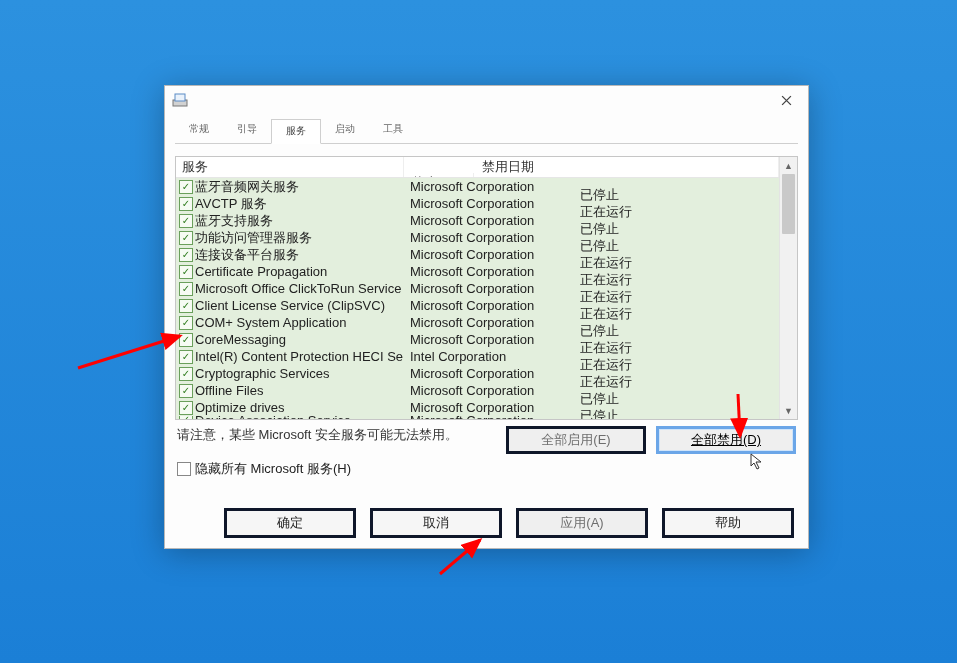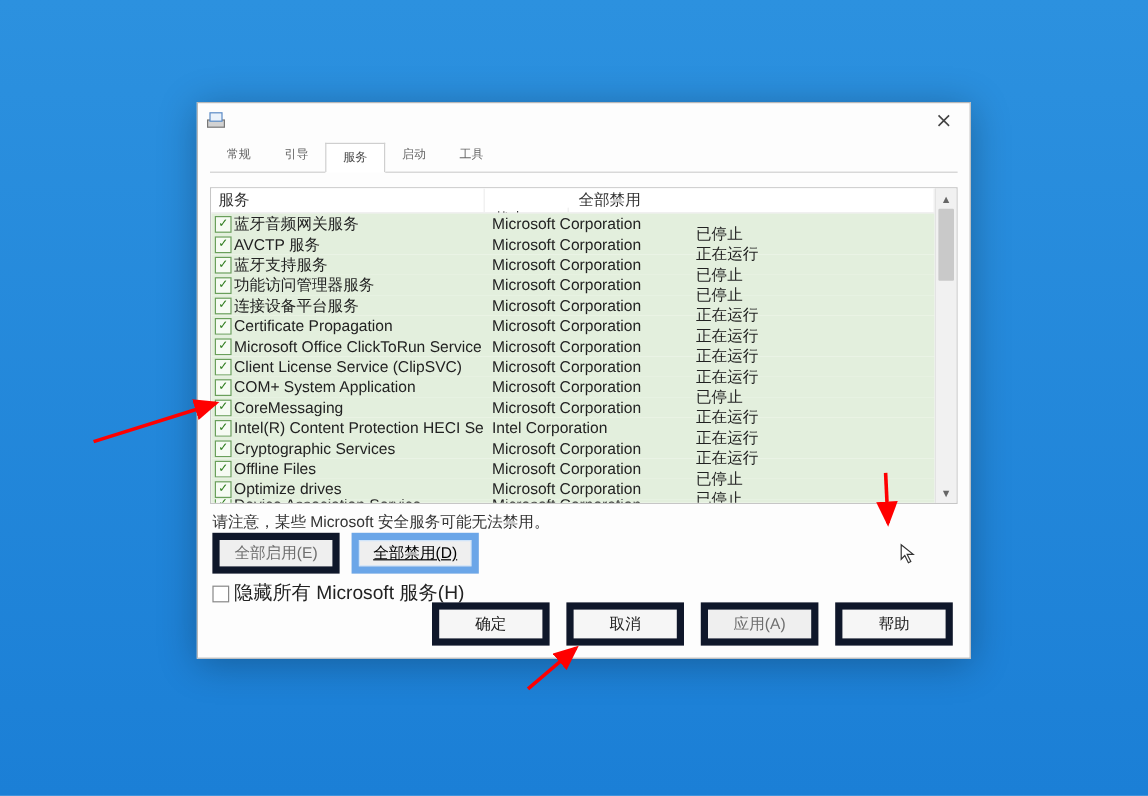--- a/index.html
+++ b/index.html
@@ -165,49 +165,48 @@
     border-radius: 1px;
   }
 
   .note {
     margin: 6px 2px 0 2px;
     font-size: 13px;
     color: #333;
     display: flex;
     justify-content: space-between;
     align-items: flex-start;
-    flex-direction: column;
   }
   .btnrow-r { display:flex; gap:10px; }
   .wbtn {
     min-width: 86px;
     height: 22px;
-    border: 6px solid #0f172a;
+    border: 3px solid #0f172a;
     background: #efefef;
     font-size: 13px;
     color: #6e6e6e; 
     display: inline-flex;
     align-items: center;
     justify-content: center;
-    padding: 0 4px;
+    padding: 0 24px;
   }
   .wbtn.primary {
     color: #222;
     background: #f6f6f6;
   }
   .wbtn.hl {
     border-color: #6ba6e8;
     box-shadow: 0 0 0 1px #cfe4fa inset;
     color: #000000;
     text-decoration: underline;
   }
 
   .hidechk-row {
     margin: 6px 2px 0 2px;
-    font-size: 16px;
+    font-size: 13px;
     display: flex;
     align-items: center;
     gap: 4px;
   }
   .hidechk {
     width: 12px; height: 12px; border:1px solid #888; background:#fff;
   }
 
   .dlg-btns {
     position: absolute;
@@ -263,21 +262,21 @@
     <div class="tab inactive">工具</div>
   </div>
 
   <div class="content">
 
     <div class="listwrap">
       <div class="list-main">
         <div class="lh-row">
           <div class="lh-cell c-service">服务</div>
           <div class="lh-cell c-status">状态</div>
-          <div class="lh-cell c-date">全部禁用</div>
+          <div class="lh-cell c-date">禁用日期</div>
         </div>
         <div id="rows-container">
             <div class="lrow">
               <div class="cell c-service">
                 <span class="chk">✓</span>
                 <span>蓝牙音频网关服务</span>
               </div>
               <div class="cell c-mfr">Microsoft Corporation</div>
               <div class="cell c-status">已停止</div>
               <div class="cell c-date"></div>

